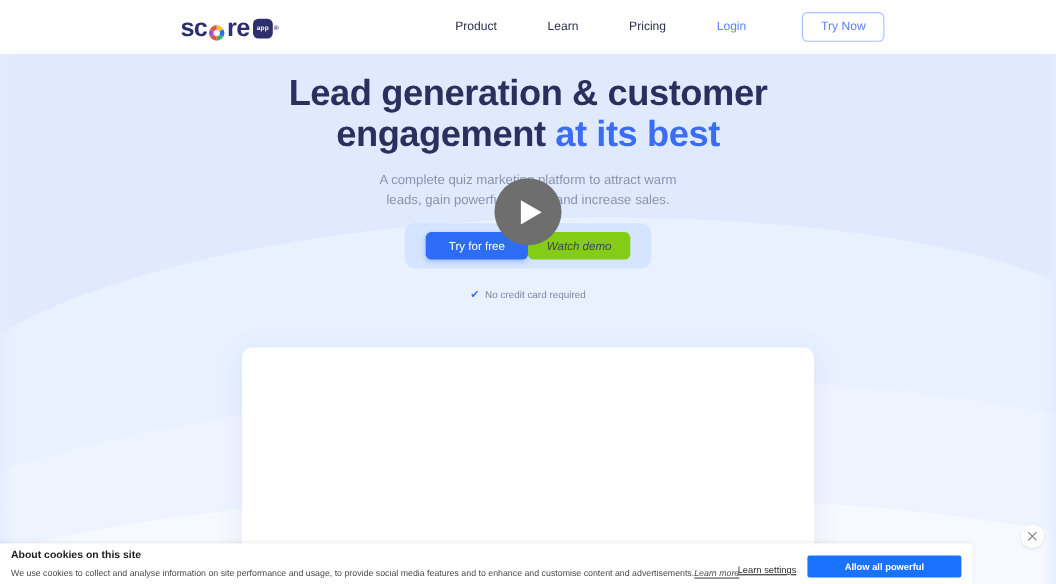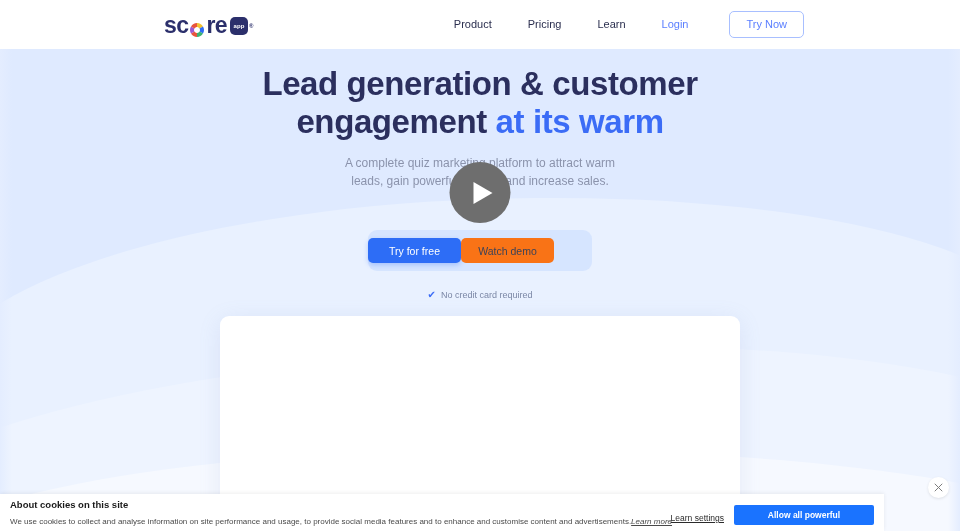--- a/index.html
+++ b/index.html
@@ -23,21 +23,21 @@
   }
   .logo-o { display:inline-block; width:16px; height:16px; margin:0 1px; position:relative; top:1px; }
   .logo-badge {
     width:18px; height:18px; border-radius:5px; background:#2b2f6b;
     margin-left:3px; display:flex; align-items:center; justify-content:center;
     position:relative; top:1px;
   }
   .logo-badge span { color:#fff; font-size:6px; font-weight:700; letter-spacing:0.1px; }
   .logo-tm { font-size:6px; color:#2b2f6b; align-self:flex-start; margin-left:1px; margin-top:1px; }
 
-  .nav { position:absolute; right:156px; top:0; height:49px; display:flex; align-items:center; gap:8px; }
+  .nav { position:absolute; right:156px; top:0; height:49px; display:flex; align-items:center; gap:18px; }
   .nav a {
     font-size:11px; color:#2b2f4f; text-decoration:none;
     padding:0 14px; line-height:49px; white-space:nowrap;
   }
   .nav a.login { color:#5b7fff; }
   .nav .trynow {
     margin-left:19px; border:1px solid #a8bfff; border-radius:5px;
     color:#5b7fff; font-size:11px; padding:0 16px; line-height:25px;
     height:27px; display:inline-block;
   }
@@ -72,30 +72,30 @@
     margin-top:16px; font-size:33px; line-height:38px; font-weight:700;
     color:#2b2f5e; letter-spacing:-0.4px;
   }
   .headline .accent { color:#3b6cf6; }
 
   .subhead {
     margin-top:13px; font-size:12px; line-height:18px; color:#8b93ac; font-weight:400;
   }
 
   .cta-wrap {
-    margin:40px auto 0; width:224px; height:41px;
+    margin:13px auto 0; width:224px; height:41px;
     background:rgba(198,218,255,0.55); border-radius:9px;
-    display:flex; align-items:center; gap:0;
+    display:flex; align-items:center; justify-content:center; gap:0;
   }
   .btn {
     font-size:10.5px; border-radius:5px; height:25px; display:flex;
     align-items:center; justify-content:center; cursor:pointer;
   }
   .btn-primary { width:93px; background:#2d6df6; color:#ffffff; box-shadow:0 2px 5px rgba(45,109,246,0.3); }
-  .btn-secondary { width:93px; background:#f97316; color:#3c4358; }
+  .btn-secondary { width:93px; background:#84cc16; color:#3c4358;font-style:italic; }
 
   .nocard { margin-top:18px; font-size:9px; color:#7b87a6; display:flex; align-items:center; justify-content:center; gap:5px; }
   .nocard .chk { color:#3b6cf6; font-size:10px; }
 
   
   .video-card {
     position:absolute; left:220px; top:316px; width:520px; height:215px;
     background:#ffffff; border-radius:9px; z-index:6;
     box-shadow:0 4px 22px rgba(120,145,200,0.14);
     overflow:hidden;
@@ -167,38 +167,38 @@
       <span>re</span>
       <span class="logo-badge">
         <span>app</span>
       </span>
       <span class="logo-tm">®</span>
     </div>
   </div>
 
   <nav class="nav">
     <a href="#">Product</a>
+    <a href="#">Learn</a>
     <a href="#">Pricing</a>
-    <a href="#">Learn</a>
     <a href="#" class="login">Login</a>
     <a href="#" class="trynow">Try Now</a>
   </nav>
 </div>
 
 <div class="hero">
   <div class="wave1"></div>
   <div class="wave2"></div>
   <div class="wave3"></div>
   <div class="side-fade-l"></div>
   <div class="side-fade-r"></div>
 
   <div class="hero-inner">
     <h1 class="headline">
       <span>Lead generation &amp; customer</span><br>
-      <span>engagement </span><span class="accent">at its warm</span>
+      <span>engagement </span><span class="accent">at its best</span>
     </h1>
 
     <p class="subhead">
       <span>A complete quiz marketing platform to attract warm</span><br>
       <span>leads, gain powerful insights and increase sales.</span>
     </p>
 
     <div class="cta-wrap">
       <div class="btn btn-primary">Try for free</div>
       <div class="btn btn-secondary">Watch demo</div>

